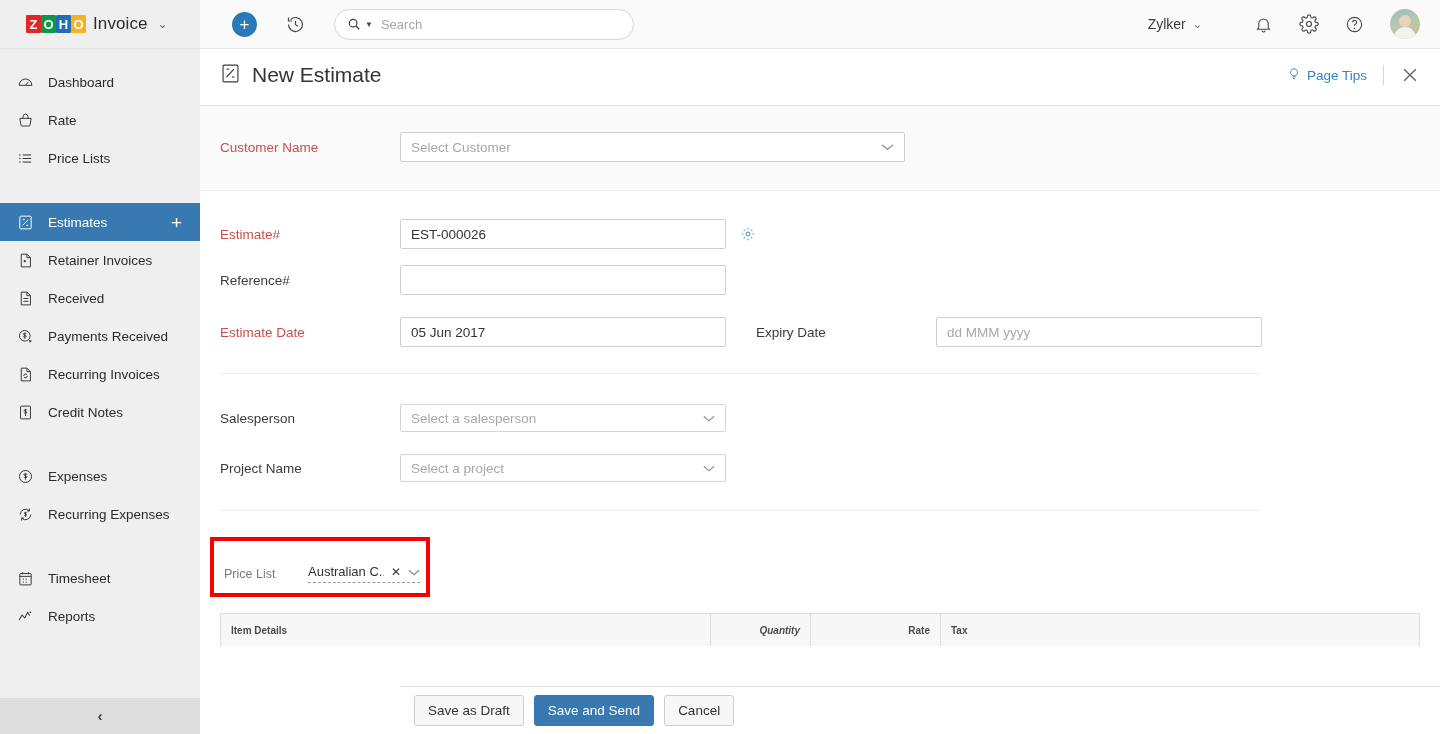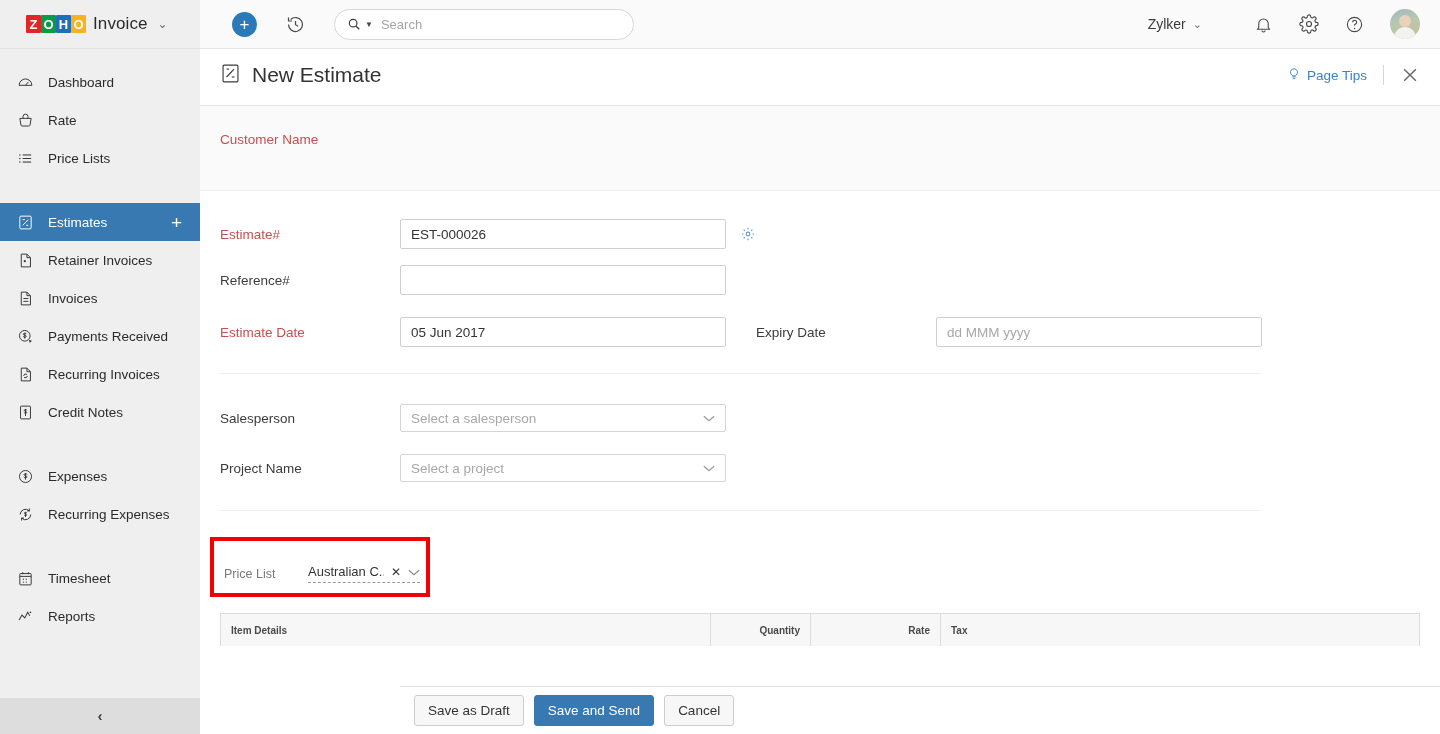--- a/index.html
+++ b/index.html
@@ -175,21 +175,21 @@
   .pl-x { font-size: 12px; color: #333; cursor: pointer; margin-left: auto; }
   .pl-chev { font-size: 11px; color: #8a8a8a; cursor: pointer; }
 
   
   .items-table { margin: 16px 20px 0 20px; border: 1px solid #dcdcdc; border-bottom: 0; }
   .items-head { display: flex; height: 32px; background: #f7f7f7; }
   .th { display: flex; align-items: center; font-size: 10px; color: #4a4a4a; font-weight: bold; padding: 0 10px;
         border-right: 1px solid #dcdcdc; }
   .th:last-child { border-right: 0; }
   .th.c-item { flex: 0 0 490px; justify-content: flex-start; }
-  .th.c-qty  { flex: 0 0 100px; justify-content: flex-end; }
+  .th.c-qty  { flex: 0 0 100px; justify-content: flex-end; font-style: italic; }
   .th.c-rate { flex: 0 0 130px; justify-content: flex-end; }
   .th.c-tax  { flex: 0 0 160px; justify-content: flex-start; }
   .th.c-amt  { flex: 1 1 auto;  justify-content: flex-end; }
 
   
   .footer-bar {
     position: absolute; left: 200px; bottom: 0; width: 1240px; height: 48px;
     background: #ffffff; border-top: 1px solid #e2e2e2;
     display: flex; align-items: center; padding-left: 14px; gap: 10px;
     z-index: 5;
@@ -286,21 +286,21 @@
 
       <div class="nav-item">
         <span class="ico">
           <svg width="17" height="17" viewBox="0 0 24 24" fill="none" stroke="#3a3a3a" stroke-width="1.4">
             <path d="M6 3h8l5 5v13H6z"></path>
               <path d="M14 3v5h5"></path>
             <path d="M9 12h7"></path>
               <path d="M9 16h7"></path>
           </svg>
         </span>
-        <span>Invoices</span>
+        <span>Received</span>
       </div>
 
       <div class="nav-item">
         <span class="ico">
           <svg width="17" height="17" viewBox="0 0 24 24" fill="none" stroke="#3a3a3a" stroke-width="1.4">
             <circle cx="11" cy="11" r="7.5"></circle>
             <path d="M11 7v8M13 8.6c0-.9-.9-1.4-2-1.4s-2 .6-2 1.5.9 1.3 2 1.5 2 .6 2 1.5-.9 1.5-2 1.5-2-.5-2-1.4"></path>
             <path d="M17 17l2.5 2.5M19.5 19.5v-2.6M19.5 19.5h-2.6"></path>
           </svg>
         </span>
@@ -469,20 +469,28 @@
           </svg>
         </span>
       </div>
     </div>
 
     <div class="form-scroll">
 
       <div class="section-customer">
         <div class="row">
           <span class="lbl req">Customer Name</span>
+          <div class="field sel ph w-cust">
+            <span>Select Customer</span>
+            <span class="chev">
+              <svg width="13" height="8" viewBox="0 0 14 8" fill="none" stroke="#9a9a9a" stroke-width="1.5">
+                  <path d="M1 1.5L7 6.5L13 1.5"></path>
+                </svg>
+            </span>
+          </div>
         </div>
       </div>
 
       <div class="block2">
 
         <div class="row">
           <span class="lbl req">Estimate#</span>
           <div class="field w-est">
             <span>EST-000026</span>
           </div>

